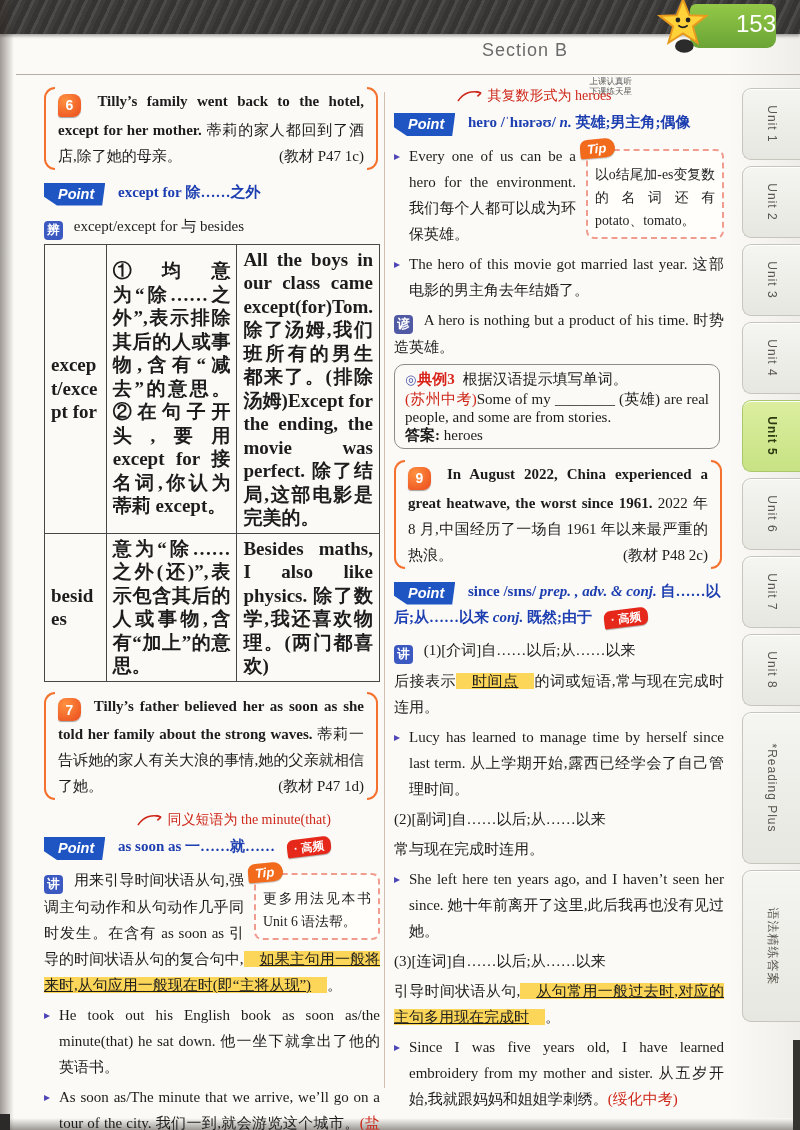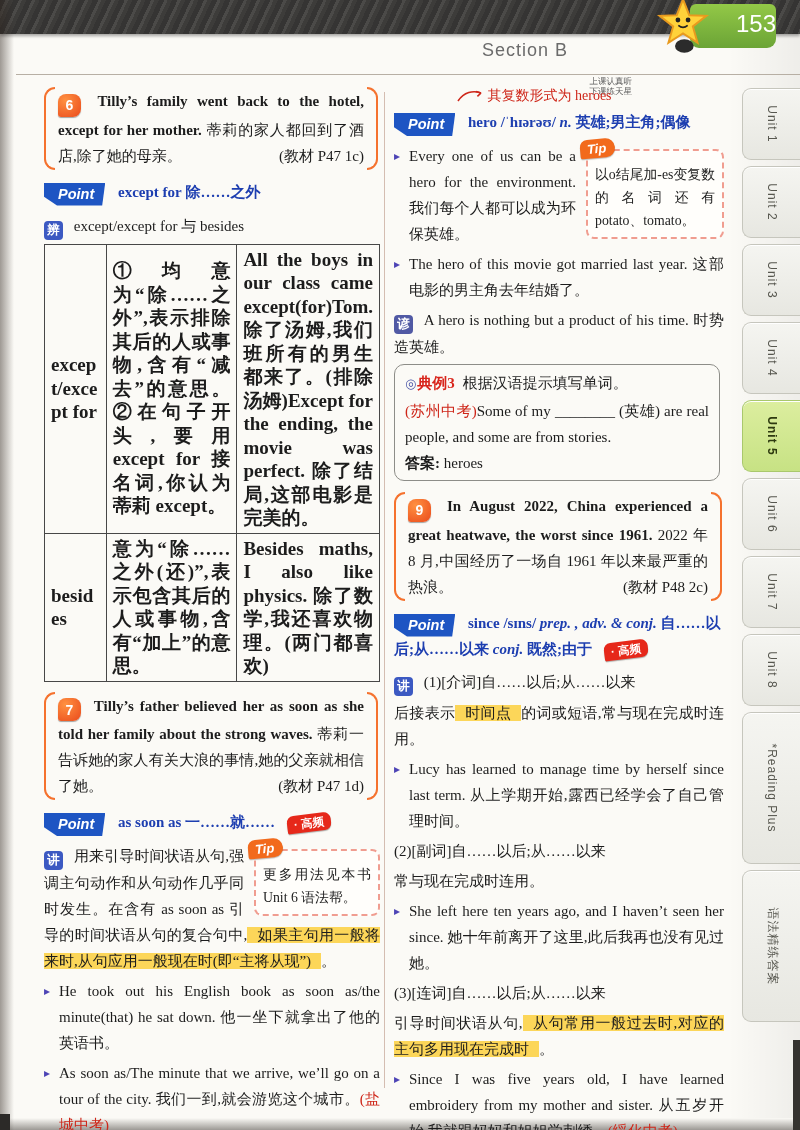--- a/index.html
+++ b/index.html
@@ -80,21 +80,21 @@
     border-radius:7px 7px 7px 2px;transform:rotate(-7deg);margin-left:8px;
     box-shadow:0 1px 1px rgba(0,0,0,.3);}
   .hf::before{content:"· ";}
 
   
   .para{font-size:15px;line-height:26px;text-align:justify;margin:0 0 4px;}
   .sq-icon{display:inline-flex;width:19px;height:19px;background:#3c59c2;color:#fff;
     border-radius:4px;align-items:center;justify-content:center;
     font:bold 12.5px "Liberation Sans",sans-serif;margin-right:7px;vertical-align:-3px;}
   .sq-icon.yan{background:#5059a4;}
-  .hl{background:rgba(252,205,50,.8);padding:0 10px;}
+  .hl{background:rgba(252,205,50,.8);padding:0 16px;text-decoration:underline;}
   .red{color:#ce2619;}
   .anno{color:#ce2619;font-size:14px;line-height:20px;margin:0 0 4px;}
   .ex{position:relative;padding-left:15px;margin:0 0 4px;font-size:15px;line-height:26px;text-align:justify;}
   .ex::before{content:"▸";position:absolute;left:0;top:0;color:#4d44b5;font-size:12px;}
 
   
   .tip-box{float:right;width:108px;border:2px dashed #f09d90;border-radius:8px;
     padding:12px 7px 5px;margin:6px 0 6px 10px;position:relative;
     font-size:13.8px;line-height:23px;text-align:justify;background:#fffefb;}
   .tip-box.w2{width:120px;}
@@ -105,21 +105,21 @@
 
   
   table.cmp{width:100%;border-collapse:collapse;margin:3px 0 9px;}
   table.cmp td{border:1.5px solid #474747;padding:3px 6px;font-size:19px;
     line-height:23.5px;vertical-align:middle;text-align:justify;font-weight:bold;}
   td.term{width:54px;text-align:center;font-weight:bold;line-break:anywhere;}
   td.meaning{width:122px;}
 
   
   .dianli{border:1.5px solid #8d8d88;border-radius:10px;padding:5px 10px 4px;
-    margin:4px 4px 10px 0;font-size:15px;line-height:26px;}
+    margin:4px 4px 10px 0;font-size:15px;line-height:18px;}
   .dl-head{margin-bottom:1px;}
   .dl-icon{color:#4a56a8;font-size:13px;margin-right:1px;}
   .dl-label{color:#d8251b;font-weight:bold;margin-right:8px;}
   .dl-q{text-align:justify;}
   .dl-ans-label{font-weight:bold;text-align:center;}
 </style>
 </head>
 <body>
 
 <div class="top-bar"></div>
@@ -218,20 +218,27 @@
   </tbody>
     </table>
 
   <div class="sent">
     <span class="num">7</span>
     <span class="en-b">Tilly’s father believed her as soon as she told her family about the strong waves.</span>
     <span>蒂莉一告诉她的家人有关大浪的事情,她的父亲就相信了她。</span>
     <span class="ref">(教材 P47 1d)</span>
   </div>
 
+  <div class="anno" style="margin-left:92px;">
+    <svg width="28" height="14" viewBox="0 0 28 14" style="vertical-align:-2px;">
+      <path d="M2 13 C8 4,17 2,25 5" stroke="#ce2619" fill="none" stroke-width="1.6"></path>
+      <path d="M25 5 l-5.2 -1.6 M25 5 l-3.6 3.4" stroke="#ce2619" fill="none" stroke-width="1.6"></path>
+    </svg>
+    <span>同义短语为 the minute(that)</span>
+  </div>
 
   <div class="point-row">
     <span class="point-flag">Point</span>
     <span class="blue">as soon as 一……就……</span>
     <span class="hf">高频</span>
   </div>
 
   <div class="para">
     <span class="tip-box">
       <span class="tip-label">Tip</span>

